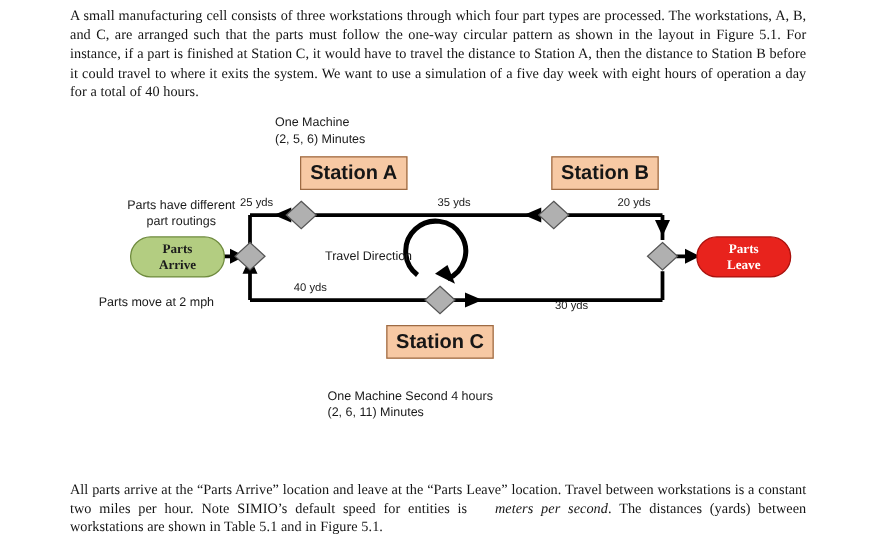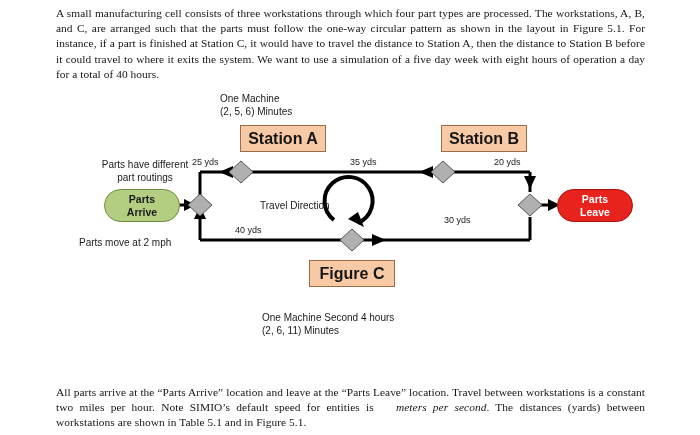--- a/index.html
+++ b/index.html
@@ -100,21 +100,21 @@
 
   
   .pill {
     position: absolute;
     box-sizing: border-box;
     border-radius: 999px;
     display: flex;
     flex-direction: column;
     align-items: center;
     justify-content: center;
-    font-family: Liberation Sans, sans-serif;
+    font-family: Liberation Serif, serif;
     font-size: 10.5px;
     font-weight: bold;
     line-height: 13px;
     text-align: center;
   }
   #parts-arrive-node {
     background: #b3cd81;
     border: 1px solid #6e8a3d;
     color: #1c1c1c;
   }
@@ -192,21 +192,21 @@
         <polygon points="364,139 348,131 358,124" fill="#000000"></polygon>
       </g>
     </svg>
 
     <div class="machine-label" style="left:220px; top:4px; width:128px;">One Machine</div>
     <div class="machine-label" style="left:220px; top:17px; width:128px;">(2, 5, 6) Minutes</div>
     <div class="station-box" style="left:240px; top:37px; width:86px; height:27px;">Station A</div>
 
     <div class="station-box" style="left:441px; top:37px; width:86px; height:27px;">Station B</div>
 
-    <div class="station-box" style="left:309px; top:172px; width:86px; height:27px;">Figure C</div>
+    <div class="station-box" style="left:309px; top:172px; width:86px; height:27px;">Station C</div>
     <div class="machine-label" style="left:262px; top:223px; width:180px;">One Machine Second 4 hours</div>
     <div class="machine-label" style="left:262px; top:236px; width:180px;">(2, 6, 11) Minutes</div>
 
     <div class="pill" id="parts-arrive-node" style="left:104px; top:101px; width:76px; height:33px;">
       <span>Parts</span>
       <span>Arrive</span>
     </div>
 
     <div class="pill" id="parts-leave-node" style="left:557px; top:101px; width:76px; height:33px;">
       <span>Parts</span>
@@ -215,19 +215,19 @@
 
     <div class="fig-text center" style="left:60px; top:70px; width:170px;">Parts  have different</div>
     <div class="fig-text center" style="left:60px; top:83px; width:170px;text-align:center;">part routings</div>
     <div class="fig-text" style="left:79px; top:148px;">Parts move at 2 mph</div>
     <div class="fig-text" style="left:234px; top:111px;margin-left:26px;">Travel Direction</div>
 
     <div class="dist-label" style="left:192px; top:69px;">25 yds</div>
     <div class="dist-label" style="left:350px; top:69px;">35 yds</div>
     <div class="dist-label" style="left:494px; top:69px;">20 yds</div>
     <div class="dist-label" style="left:235px; top:137px;">40 yds</div>
-    <div class="dist-label" style="left:444px; top:127px;">30 yds</div>
+    <div class="dist-label" style="left:444px; top:151px;">30 yds</div>
 
   </div>
 
   <div class="para" id="para-bottom"><span>All parts arrive at the “Parts Arrive” location and leave at the “Parts Leave” location.  Travel between workstations is a constant two miles per hour. Note SIMIO’s default speed for entities is </span><em>meters per second</em><span>. The distances (yards) between workstations are shown in Table 5.1 and in Figure 5.1.</span></div>
 
 </div>
 
 </body></html>

